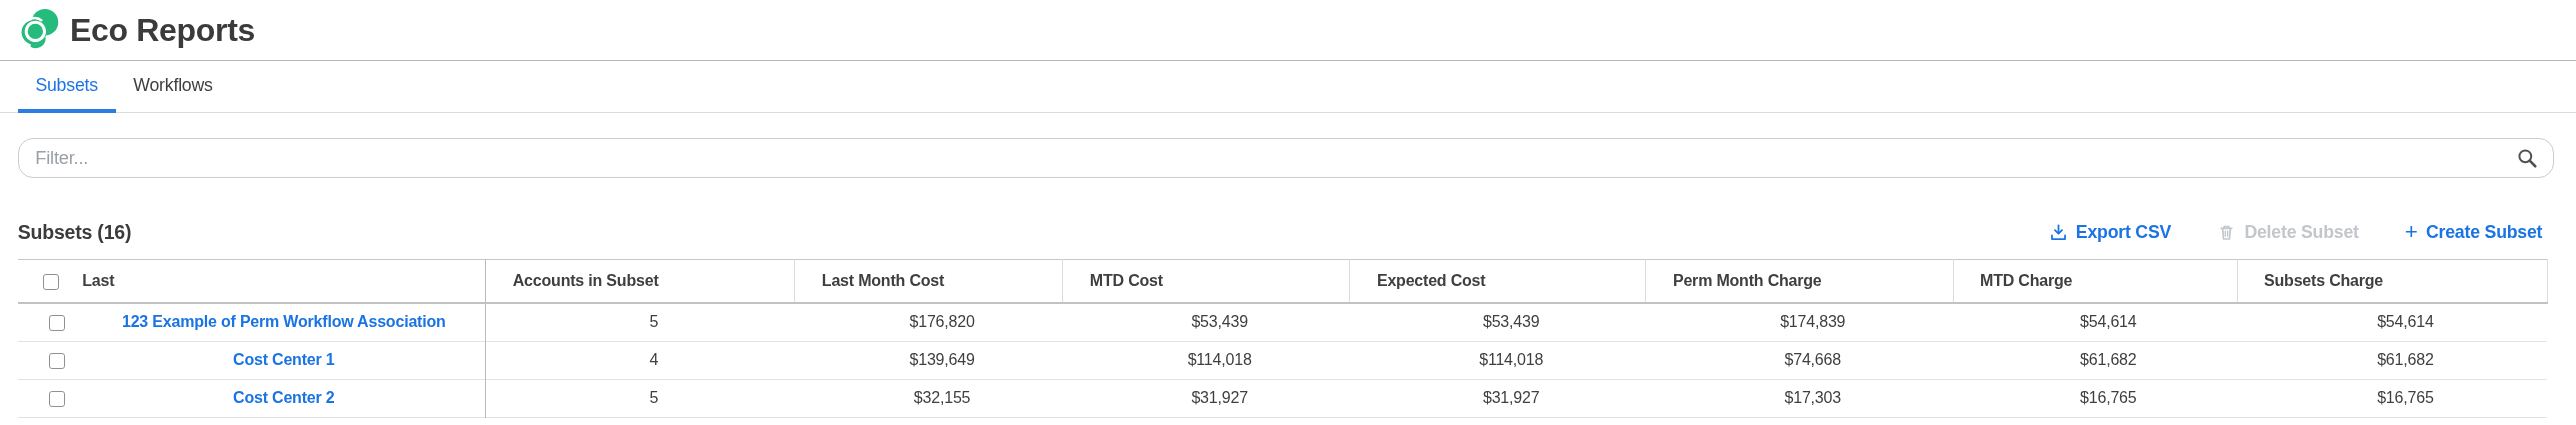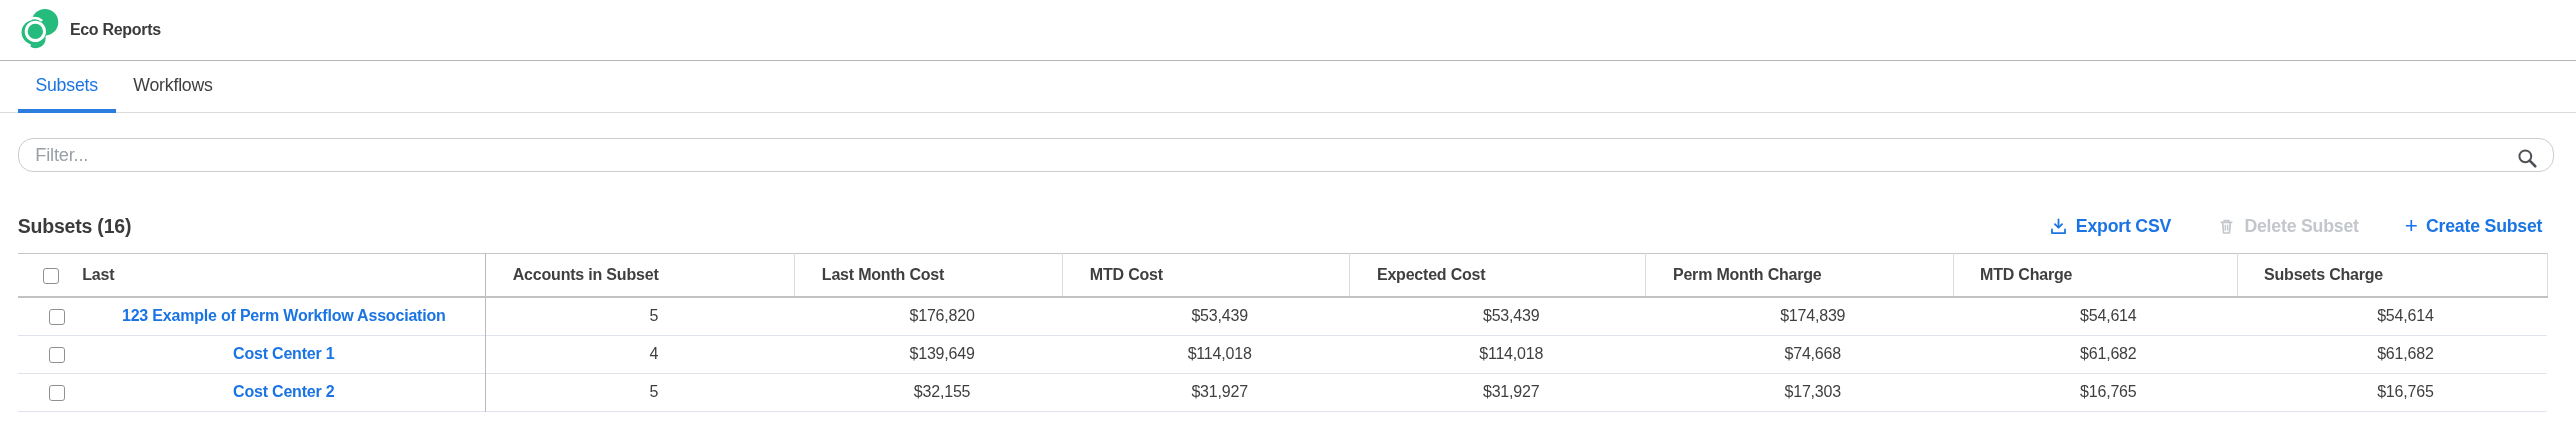--- a/index.html
+++ b/index.html
@@ -3,33 +3,33 @@
 <meta charset="utf-8">
 <style>
   * { margin:0; padding:0; box-sizing:border-box; }
   html,body { width:2576px; height:425px; background:#ffffff; overflow:hidden;
               font-family:"Liberation Sans", sans-serif; color:#3f3f3f; }
 
   
   .app-header { height:61px; display:flex; align-items:center; padding-left:16.5px;
                 border-bottom:1.8px solid #b5b5b5; }
   .logo { width:44px; height:44px; margin-right:9.4px; flex:0 0 auto; }
-  .app-title { font-size:16px; font-weight:700; color:#3b3b3b; letter-spacing:-0.3px; }
+  .app-title { font-size:32px; font-weight:700; color:#3b3b3b; letter-spacing:-0.3px; }
 
   
   .tabs { height:52px; display:flex; align-items:stretch; padding-left:17.7px;
           border-bottom:1.2px solid #dcdcdc; }
   .tab { display:flex; align-items:center; justify-content:flex-start; padding:0 17.7px;
          font-size:17.7px; letter-spacing:-0.2px; color:#3f3f3f; cursor:pointer;
          border-bottom:4.1px solid transparent; margin-bottom:-1.2px; min-width:97px; }
   .tab.active { color:#1b74e4; border-bottom-color:#2b7de0; font-weight:400; }
 
   
   .filter-wrap { margin:25px 22px 0 17.7px; position:relative; }
-  .filter-input { width:100%; height:34px; border:1.2px solid #c9cdd1; border-radius:15px;
+  .filter-input { width:100%; height:40px; border:1.2px solid #c9cdd1; border-radius:15px;
                   font-size:18.3px; padding:0 53px 0 16.5px; color:#3f3f3f; outline:none;
                   font-family:"Liberation Sans", sans-serif; letter-spacing:-0.2px; }
   .filter-input::placeholder { color:#9aa0a6; }
   .search-icon { position:absolute; right:15.3px; top:8.8px; width:22.4px; height:22.4px; }
 
   
   .section { margin:32px 17.7px 0 17.7px; height:44px; display:flex;
              align-items:center; justify-content:space-between; }
   .section-title { font-size:19.5px; font-weight:700; color:#3b3b3b; letter-spacing:-0.2px; }
   .actions { display:flex; align-items:flex-start; gap:46px; padding-right:16px; }

